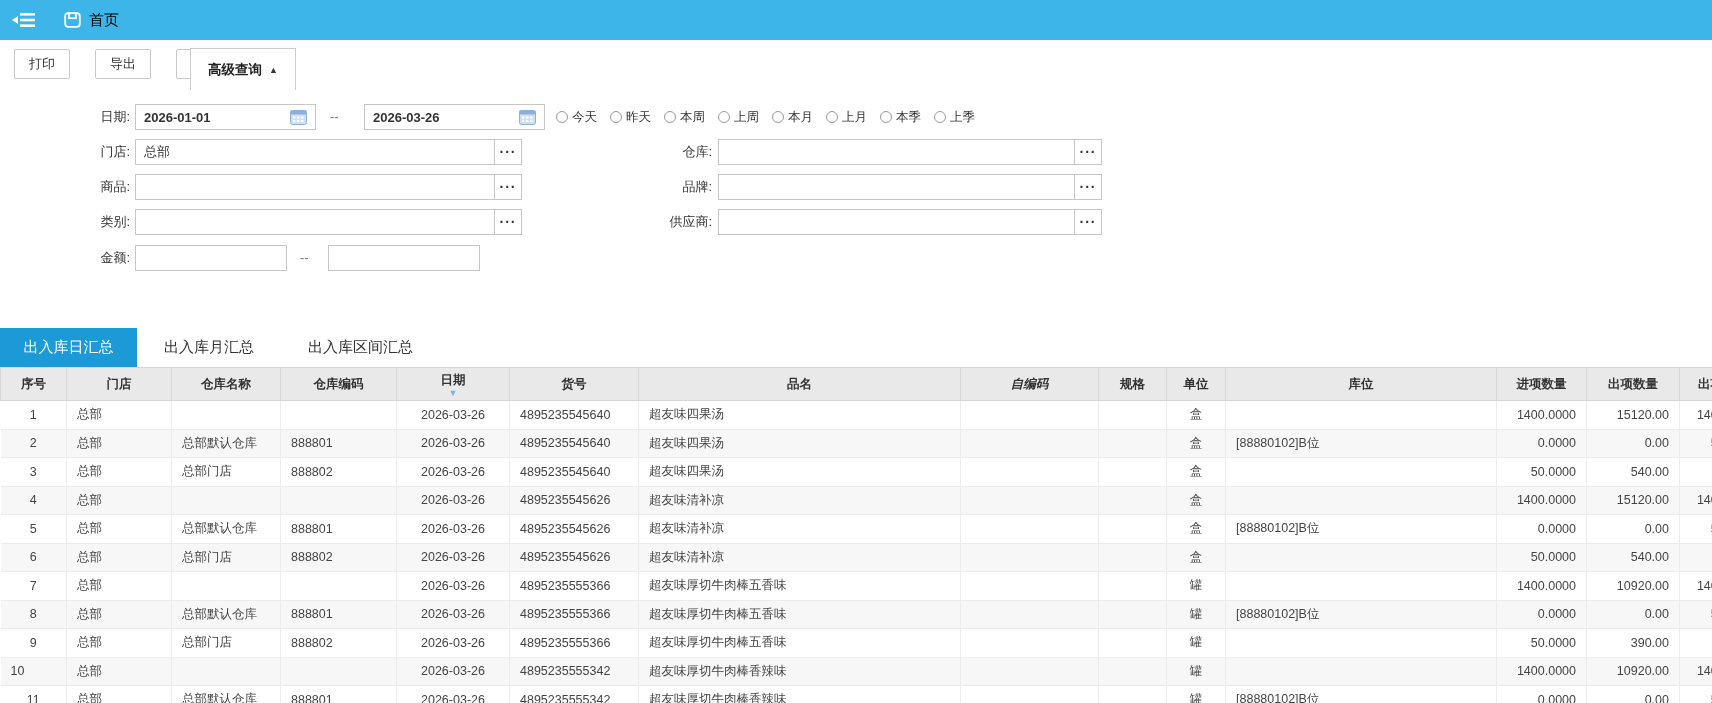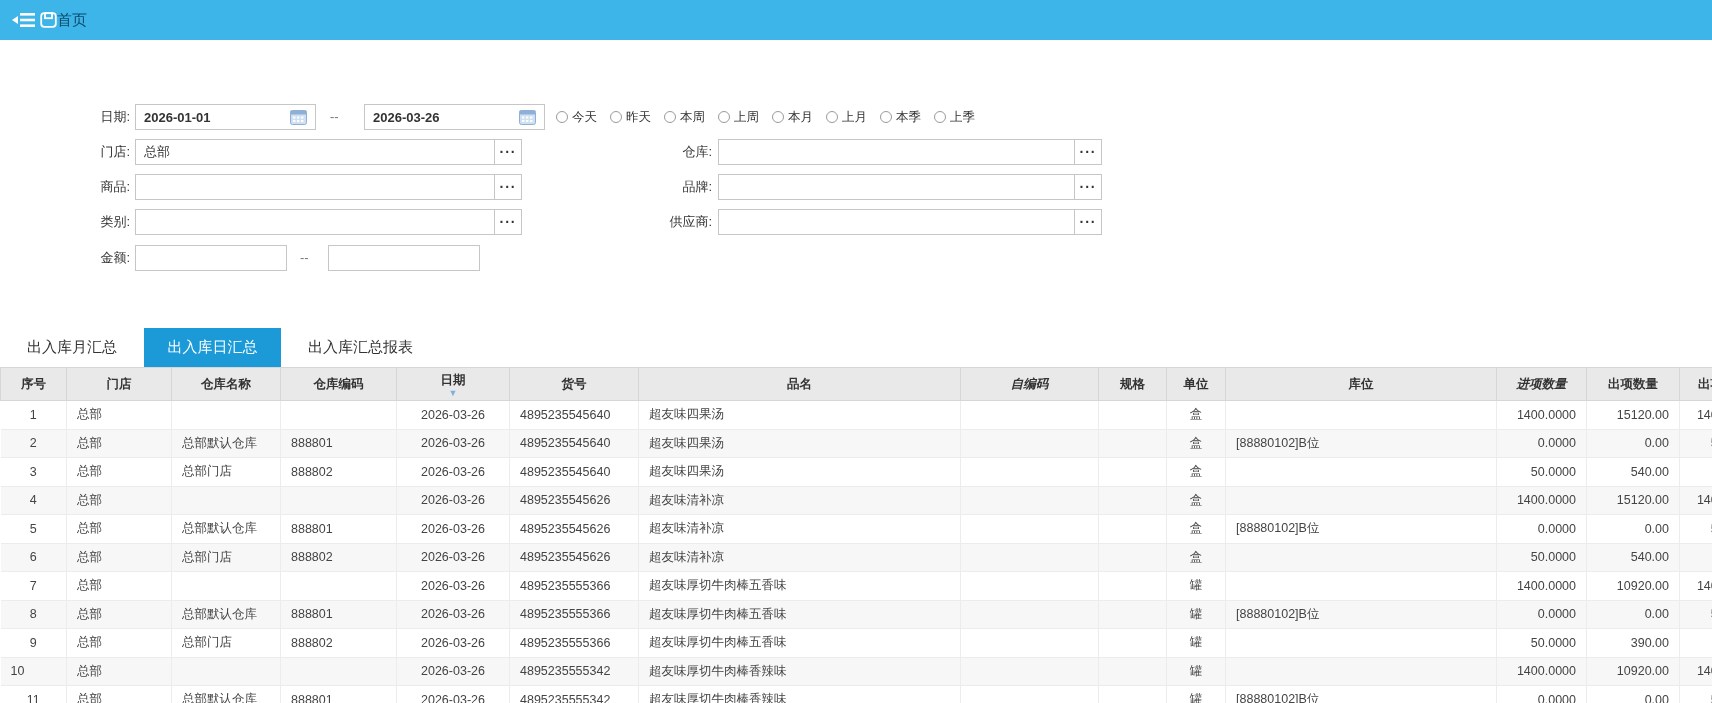--- a/index.html
+++ b/index.html
@@ -3,21 +3,21 @@
 <meta charset="utf-8">
 <style>
   html,body{margin:0;padding:0;background:#fff;}
   #app{position:relative;width:1712px;height:703px;overflow:hidden;
        font-family:"Liberation Sans","DejaVu Sans",sans-serif;background:#fff;}
 
   
   .topbar{position:absolute;left:0;top:0;width:100%;height:40px;background:#3eb5e8;
           display:flex;align-items:center;}
   .hamburger{margin-left:12px;width:24px;height:18px;display:flex;align-items:center;cursor:pointer;}
-  .home{display:flex;align-items:center;margin-left:4px;color:#0c4a6e;font-size:15px;cursor:pointer;}
+  .home{display:flex;align-items:center;gap:8px;margin-left:28px;color:#000000;font-size:15px;cursor:pointer;}
   .doc-tab{position:absolute;left:118px;top:8px;height:32px;background:#fff;
            border-radius:3px 3px 0 0;display:flex;align-items:center;padding:0 15px;gap:14px;
            color:#1b9ad7;font-size:15px;}
   .doc-tab .close{font-size:16px;font-weight:bold;color:#1b9ad7;cursor:pointer;line-height:1;}
 
   
   .toolbar{position:absolute;top:40px;left:0;right:0;height:48px;background:#fff;
            border-bottom:1px solid #dcdcdc;}
   .toolbar-inner{display:flex;align-items:center;height:100%;padding-left:14px;gap:25px;}
   .tb-btn{padding:5px 14px;border:1px solid #c9c9c9;background:#fff;font-size:13px;color:#333;
@@ -83,20 +83,31 @@
     </div>
     <div class="home">
       <svg width="17" height="16" viewBox="0 0 17 16">
         <rect x="1.2" y="1.2" width="14.6" height="13.6" rx="3" fill="none" stroke="#fff" stroke-width="1.8"></rect>
         <rect x="5" y="1.2" width="7" height="5" fill="none" stroke="#fff" stroke-width="1.8"></rect>
       </svg>
       <span>首页</span>
     </div>
   </div>
 
+  <div class="toolbar">
+    <div class="toolbar-inner" id="toolbar-buttons">
+        <button class="tb-btn">打印</button>
+        <button class="tb-btn">导出</button>
+        <button class="tb-btn">设置</button>
+      </div>
+    <div class="advanced">
+      <span>高级查询</span>
+      <span class="arrow">▲</span>
+    </div>
+  </div>
 
   <div class="panel">
 
     <div class="form-row" style="top:16px;">
       <div class="f-label left">日期:</div>
       <div class="inp date-inp" style="left:135px;width:181px;">
         <span>2026-01-01</span>
         <svg width="17" height="16" viewBox="0 0 17 16">
           <rect x="0.5" y="1.5" width="16" height="14" rx="2" fill="#cfe0f2" stroke="#8fb0d6"></rect>
           <rect x="0.5" y="1.5" width="16" height="4" fill="#8fb0d6"></rect>
@@ -195,41 +206,41 @@
       <div class="sep" style="left:300px;">--</div>
       <input class="txt-inp" style="left: 328px; width: 152px;" value="">
     </div>
 
     <div class="divider"></div>
     <button class="action-btn" style="left:418px;">查询</button>
     <button class="action-btn" style="left:493px;">重置</button>
   </div>
 
   <div class="tabstrip" id="tabstrip">
+      <div class="tab active">出入库日汇总</div>
       <div class="tab">出入库月汇总</div>
-      <div class="tab active">出入库日汇总</div>
-      <div class="tab">出入库汇总报表</div>
+      <div class="tab">出入库区间汇总</div>
     </div>
 
   <div class="table-wrap">
     <table>
       <thead>
           <tr id="thead-row">
             <th style="width: 57px;"><span>序号</span></th>
             <th style="width: 96px; text-align: center;"><span>门店</span></th>
             <th style="width: 100px;"><span>仓库名称</span></th>
             <th style="width: 107px;"><span>仓库编码</span></th>
             <th style="width: 104px; font-family: Liberation Serif, serif;"><span>日期</span><span class="sort">▼</span></th>
             <th style="width: 120px;"><span>货号</span></th>
             <th style="width: 313px;"><span>品名</span></th>
             <th style="width: 129px; font-style: italic;"><span>自编码</span></th>
             <th style="width: 59px;"><span>规格</span></th>
             <th style="width: 50px;"><span>单位</span></th>
             <th style="width: 262px;"><span>库位</span></th>
-            <th style="width: 81px; font-style: italic;"><span>进项数量</span></th>
+            <th style="width: 81px;"><span>进项数量</span></th>
             <th style="width: 84px;"><span>出项数量</span></th>
             <th style="width: 78px;"><span>出项数量</span></th>
           </tr>
         </thead>
       <tbody id="tbody">
           <tr>
             <td style="text-align: center;">1</td>
             <td style="text-align: left;">总部</td>
             <td style="text-align: left;"></td>
             <td style="text-align: left;"></td>

